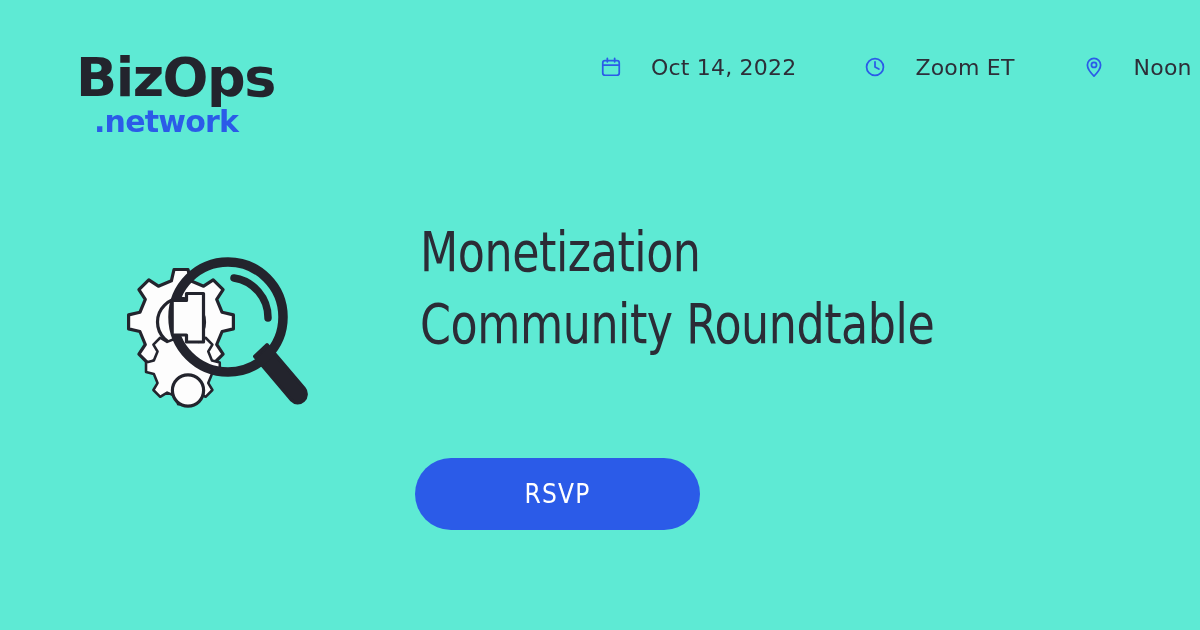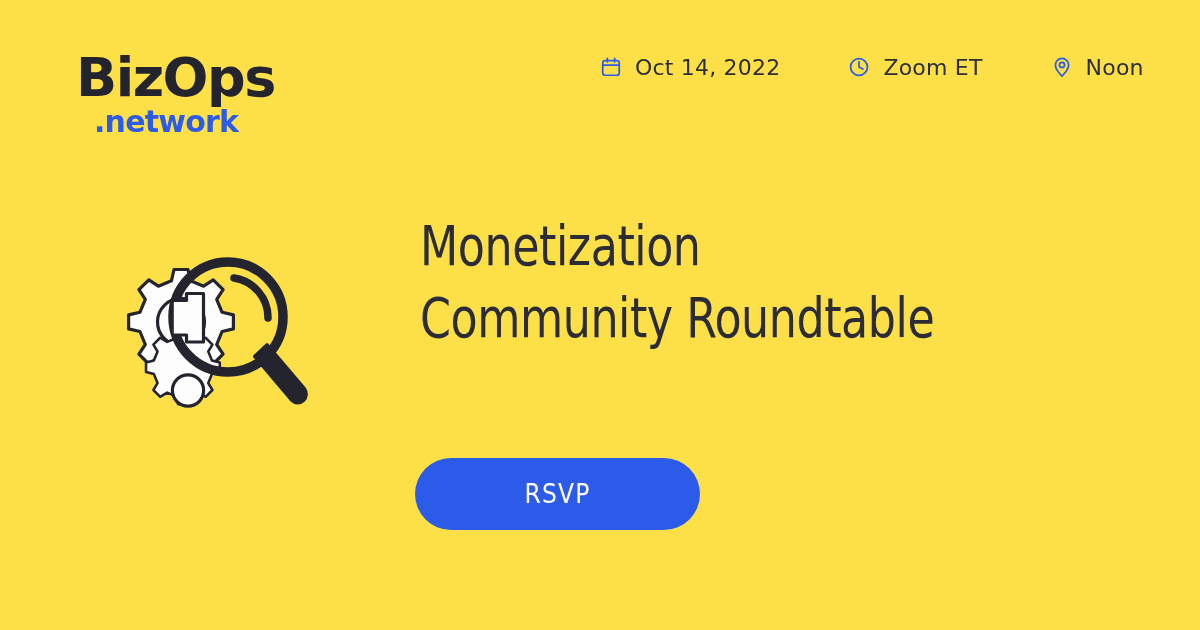--- a/index.html
+++ b/index.html
@@ -11,21 +11,21 @@
     height: 630px;
     background: #ffffff;
     font-family: "Liberation Sans", sans-serif;
     overflow: hidden;
   }
 
   #card {
     position: relative;
     width: 1200px;
     height: 630px;
-    background: #fde047;
+    background: #5eead4;
     box-sizing: border-box;
   }
 
   
   #logo {
     position: absolute;
     left: 76px;
     top: 52px;
     width: 260px;
     height: 100px;
@@ -58,21 +58,21 @@
     top: 50px;
     left: 600px;
     height: 34px;
     display: flex;
     align-items: center;
     gap: 68px;
   }
   .meta-item {
     display: flex;
     align-items: center;
-    gap: 13px;
+    gap: 29px;
     height: 34px;
   }
   .meta-icon {
     display: inline-flex;
     align-items: center;
     justify-content: center;
     width: 22px;
     height: 22px;
     flex: 0 0 22px;
   }
@@ -93,21 +93,21 @@
     top: 246px;
     width: 240px;
     height: 200px;
   }
   #illustration svg { display: block; width: 240px; height: 200px; }
 
   
   #headline {
     position: absolute;
     left: 420px;
-    top: 189px;
+    top: 195px;
     width: 640px;
   }
   .headline-line {
     display: block;
     font-family: "DejaVu Sans Condensed", "Liberation Sans Narrow", "Liberation Sans", sans-serif;
     font-size: 56px;
     font-weight: 300;
     color: #2b2c36;
     line-height: 1.28;
     letter-spacing: -0.5px;

